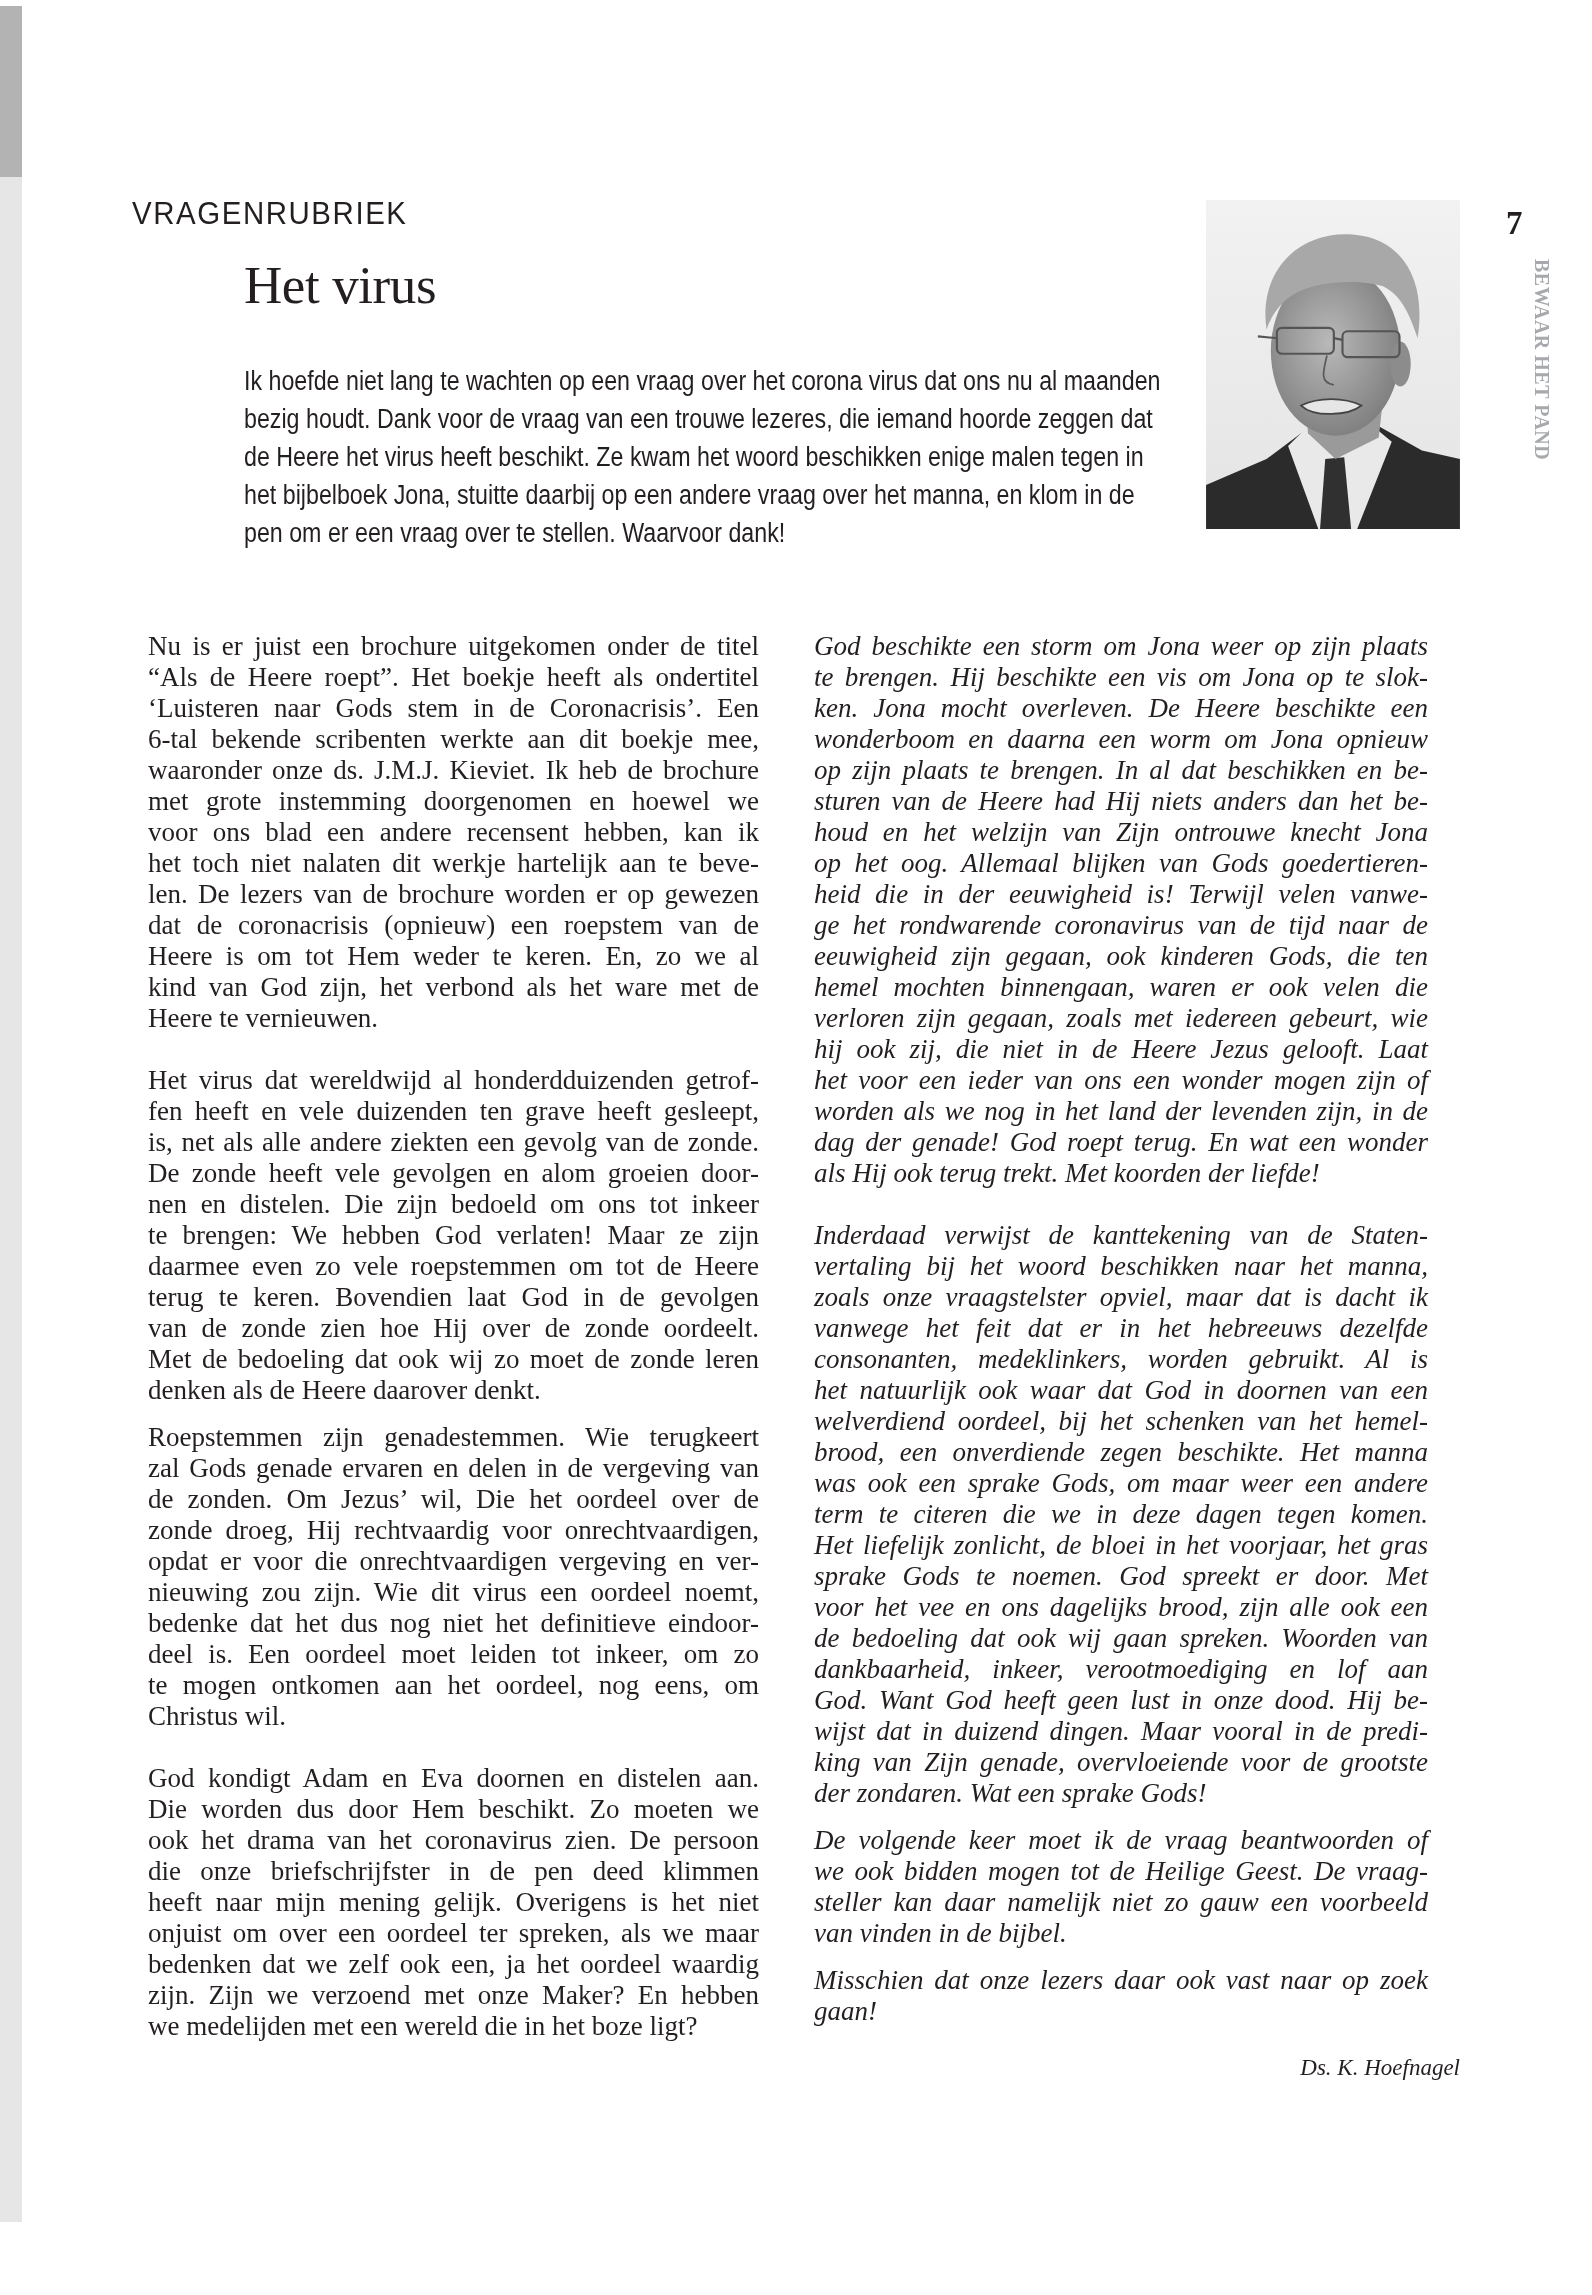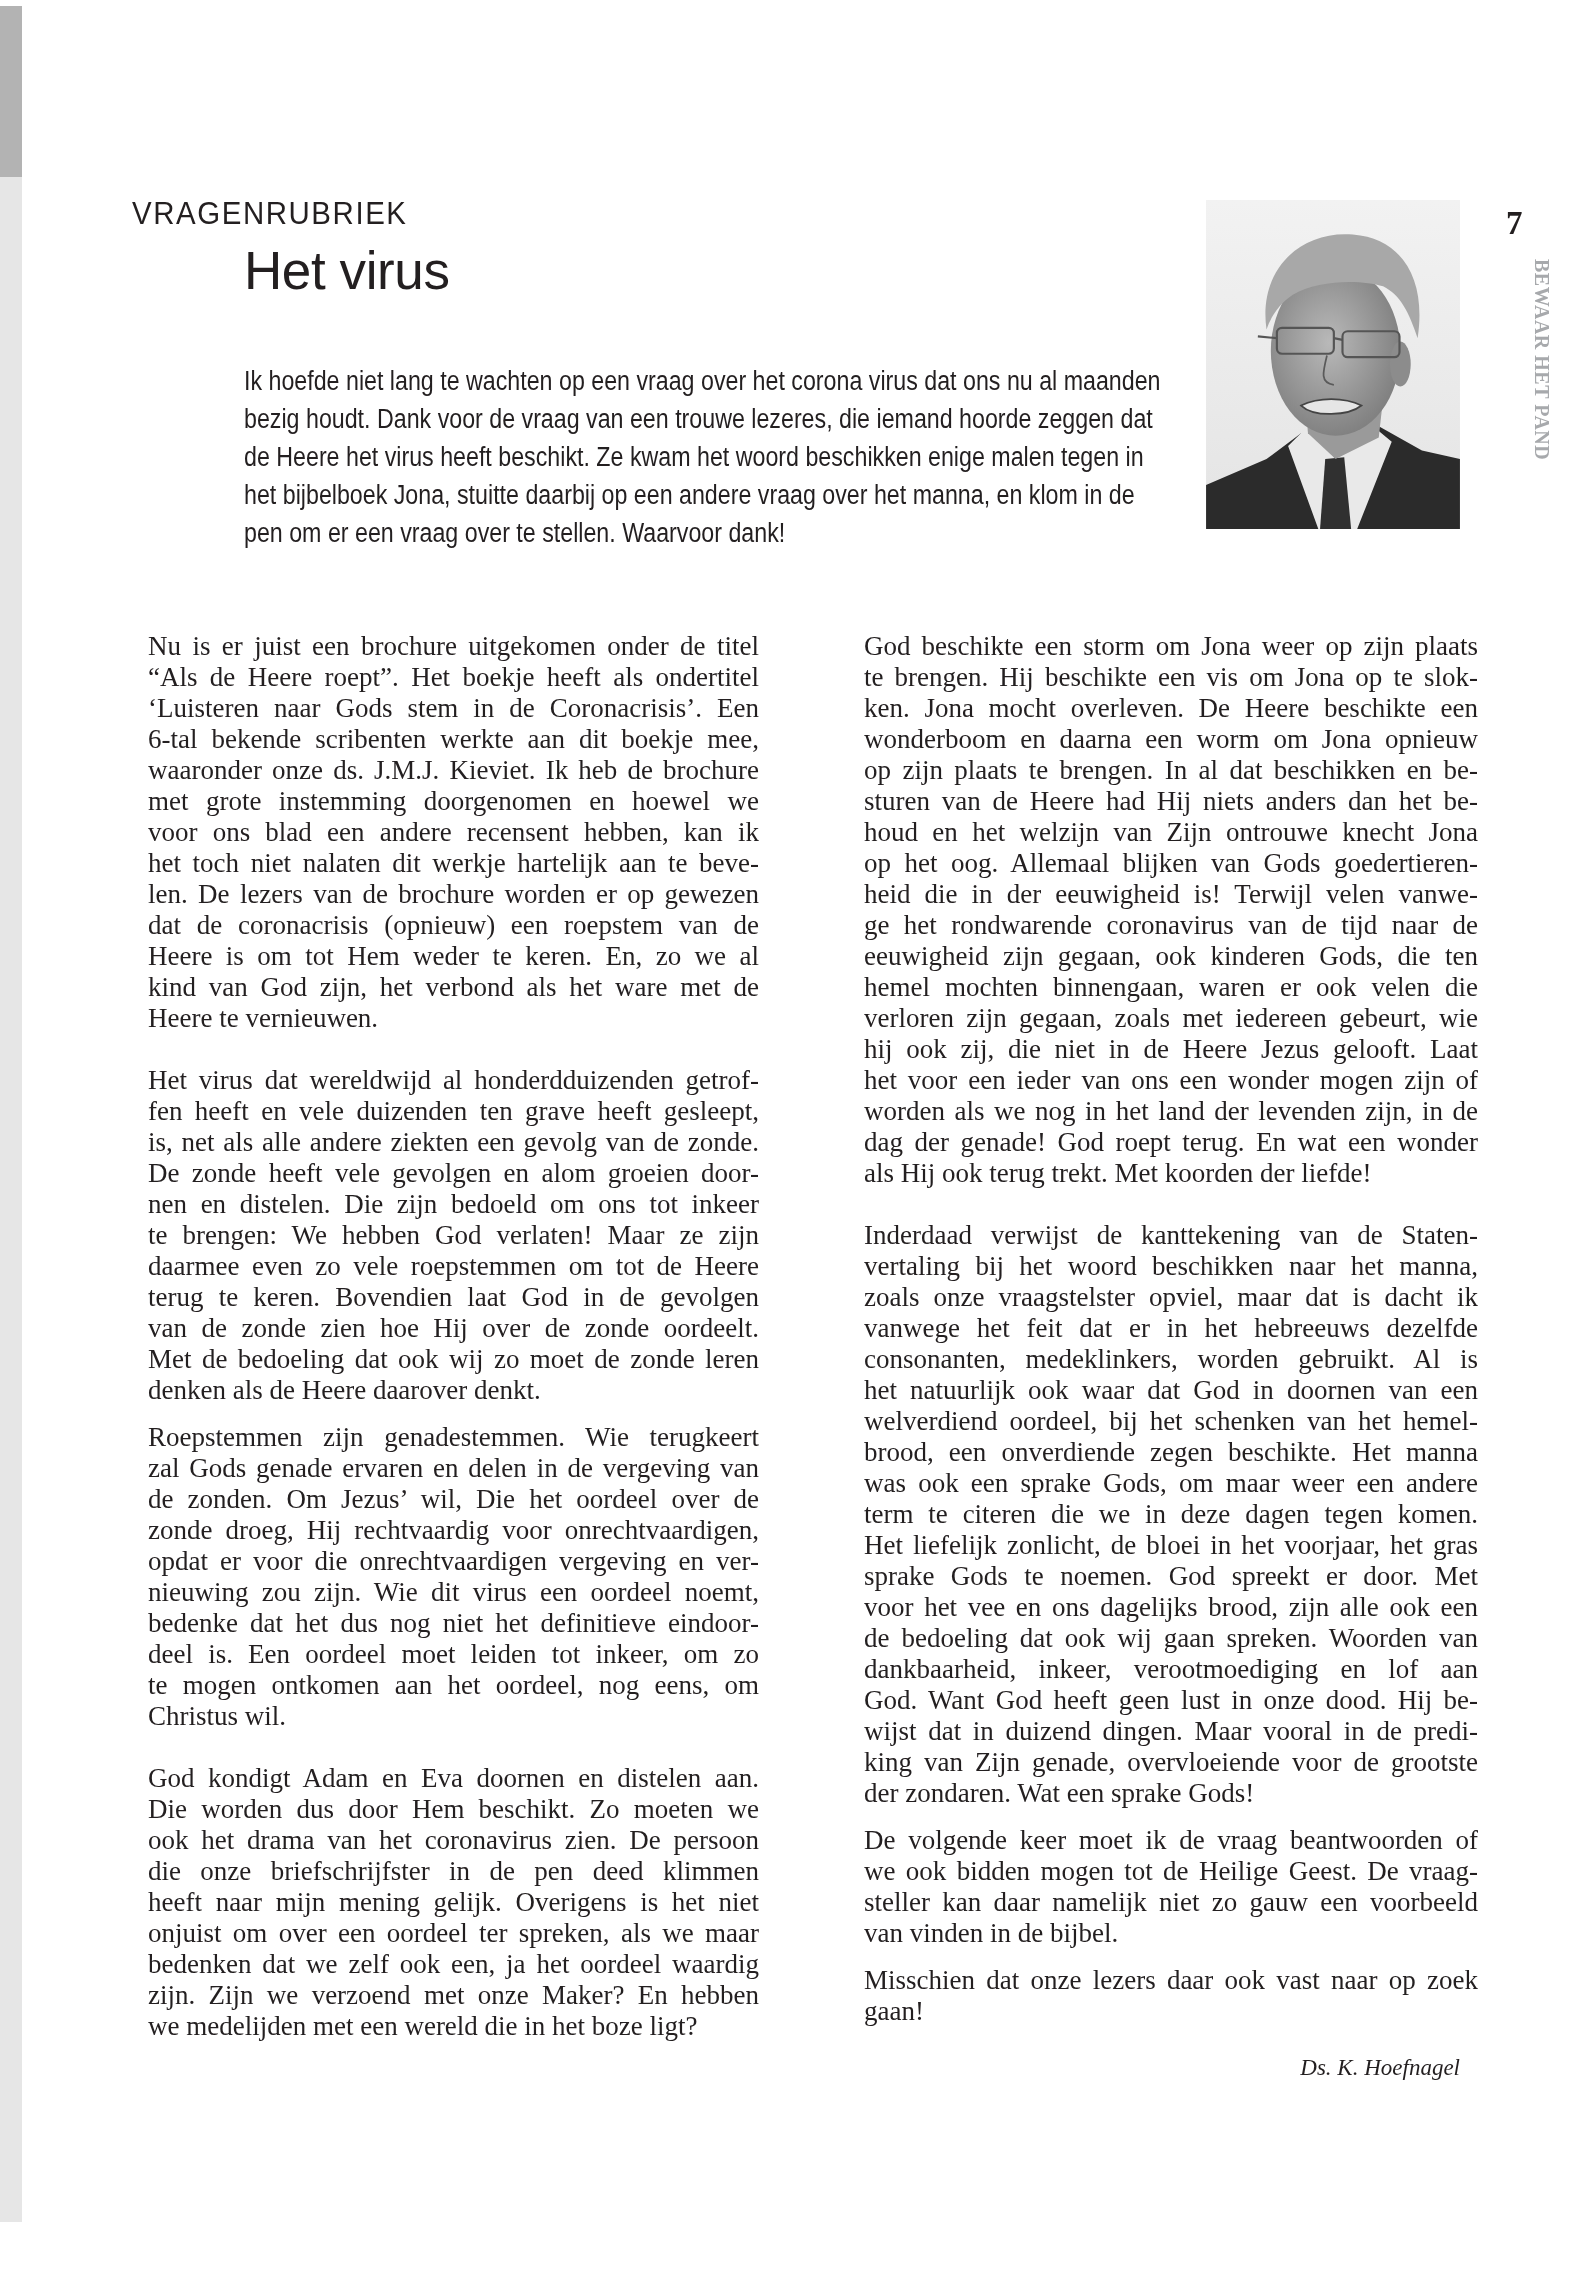--- a/index.html
+++ b/index.html
@@ -3,36 +3,36 @@
 <meta charset="utf-8">
 <style>
   html, body { margin: 0; padding: 0; background: #ffffff; }
   body { width: 1592px; height: 2295px; position: relative; overflow: hidden; color: #231f20; }
 
   .edge-strip { position: absolute; left: 0; top: 6px; width: 21.6px; height: 2216px; background: #e6e6e6; }
   .edge-strip-dark { position: absolute; left: 0; top: 6px; width: 21.6px; height: 171px; background: #b3b3b3; }
 
   .rubric { position: absolute; left: 132px; top: 197px; font-family: "Liberation Sans", sans-serif; font-weight: 400; font-size: 32px; letter-spacing: 1.7px; color: #231f20; line-height: 1; transform: scaleX(0.92); transform-origin: left top; }
 
-  .title { position: absolute; left: 244px; top: 244px; font-family: Liberation Sans, sans-serif; font-size: 53px; font-weight: 400; color: #231f20; line-height: 1; letter-spacing: -0.4px; }
+  .title { position: absolute; left: 244px; top: 259px; font-family: Liberation Serif, serif; font-size: 53px; font-weight: 400; color: #231f20; line-height: 1; letter-spacing: -0.4px; }
 
   .intro { position: absolute; left: 244px; top: 362px; width: 949px; font-family: "Liberation Sans", sans-serif; font-size: 27px; line-height: 38px; color: #231f20; transform: scaleX(0.86); transform-origin: left top; }
   .intro .line { display: block; white-space: nowrap; }
 
   .portrait { position: absolute; left: 1206px; top: 200px; width: 254px; height: 329px; background: #efefef; overflow: hidden; }
 
   .page-number { position: absolute; left: 1506px; top: 207px; font-family: "Liberation Serif", serif; font-weight: 700; font-size: 33px; color: #231f20; line-height: 1; }
 
   .running-head { position: absolute; left: 1503px; top: 259px; width: 26px; height: 217px; }
   .running-head span { position: absolute; left: 0; top: 0; transform: rotate(90deg) translateY(-100%); transform-origin: left top; white-space: nowrap; font-family: "Liberation Serif", serif; font-weight: 700; font-size: 20px; color: #a7a9ac; letter-spacing: 0.5px; line-height: 26px; }
   .running-head span { left: 26px; }
 
   .col { position: absolute; top: 615px; font-family: "Liberation Serif", serif; font-size: 27px; line-height: 31px; color: #231f20; }
   .col-left { left: 132px; width: 643px; }
-  .col-right { left: 848px; width: 646px; }
+  .col-right { left: 798px; width: 646px; font-style: italic; }
   .col p { margin: 16px; text-align: justify; hyphens: manual; }
   .col p.gap { margin-top: 31px; }
   .col .line { display: block; text-align: justify; text-align-last: justify; white-space: nowrap; }
   .col .line.last { text-align-last: left; }
 
   .signature { position: absolute; right: 132px; top: 2056px; font-family: "Liberation Serif", serif; font-style: italic; font-size: 23px; color: #231f20; line-height: 1; }
 </style>
 </head>
 <body>
 

